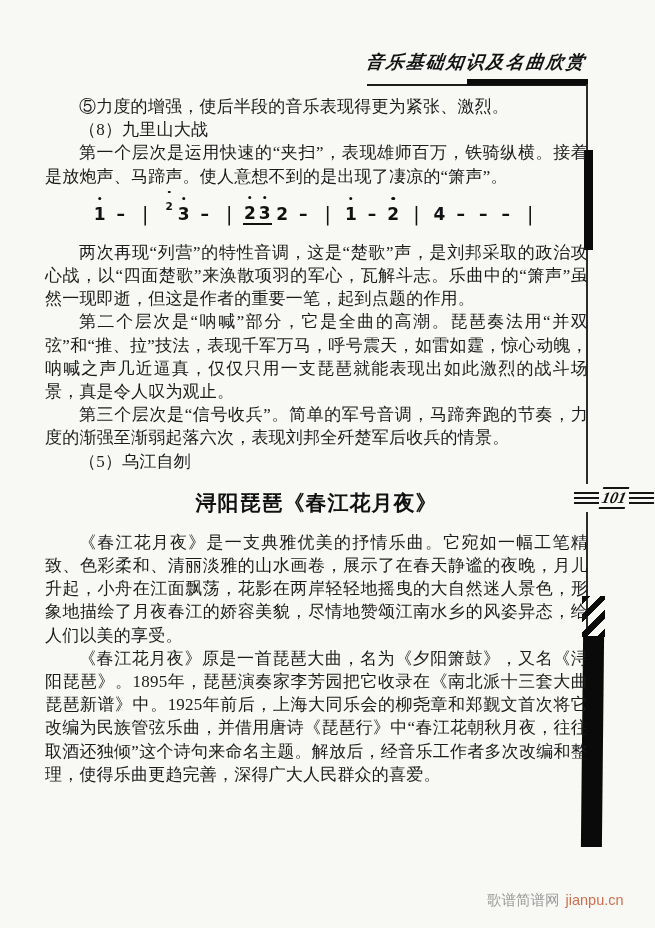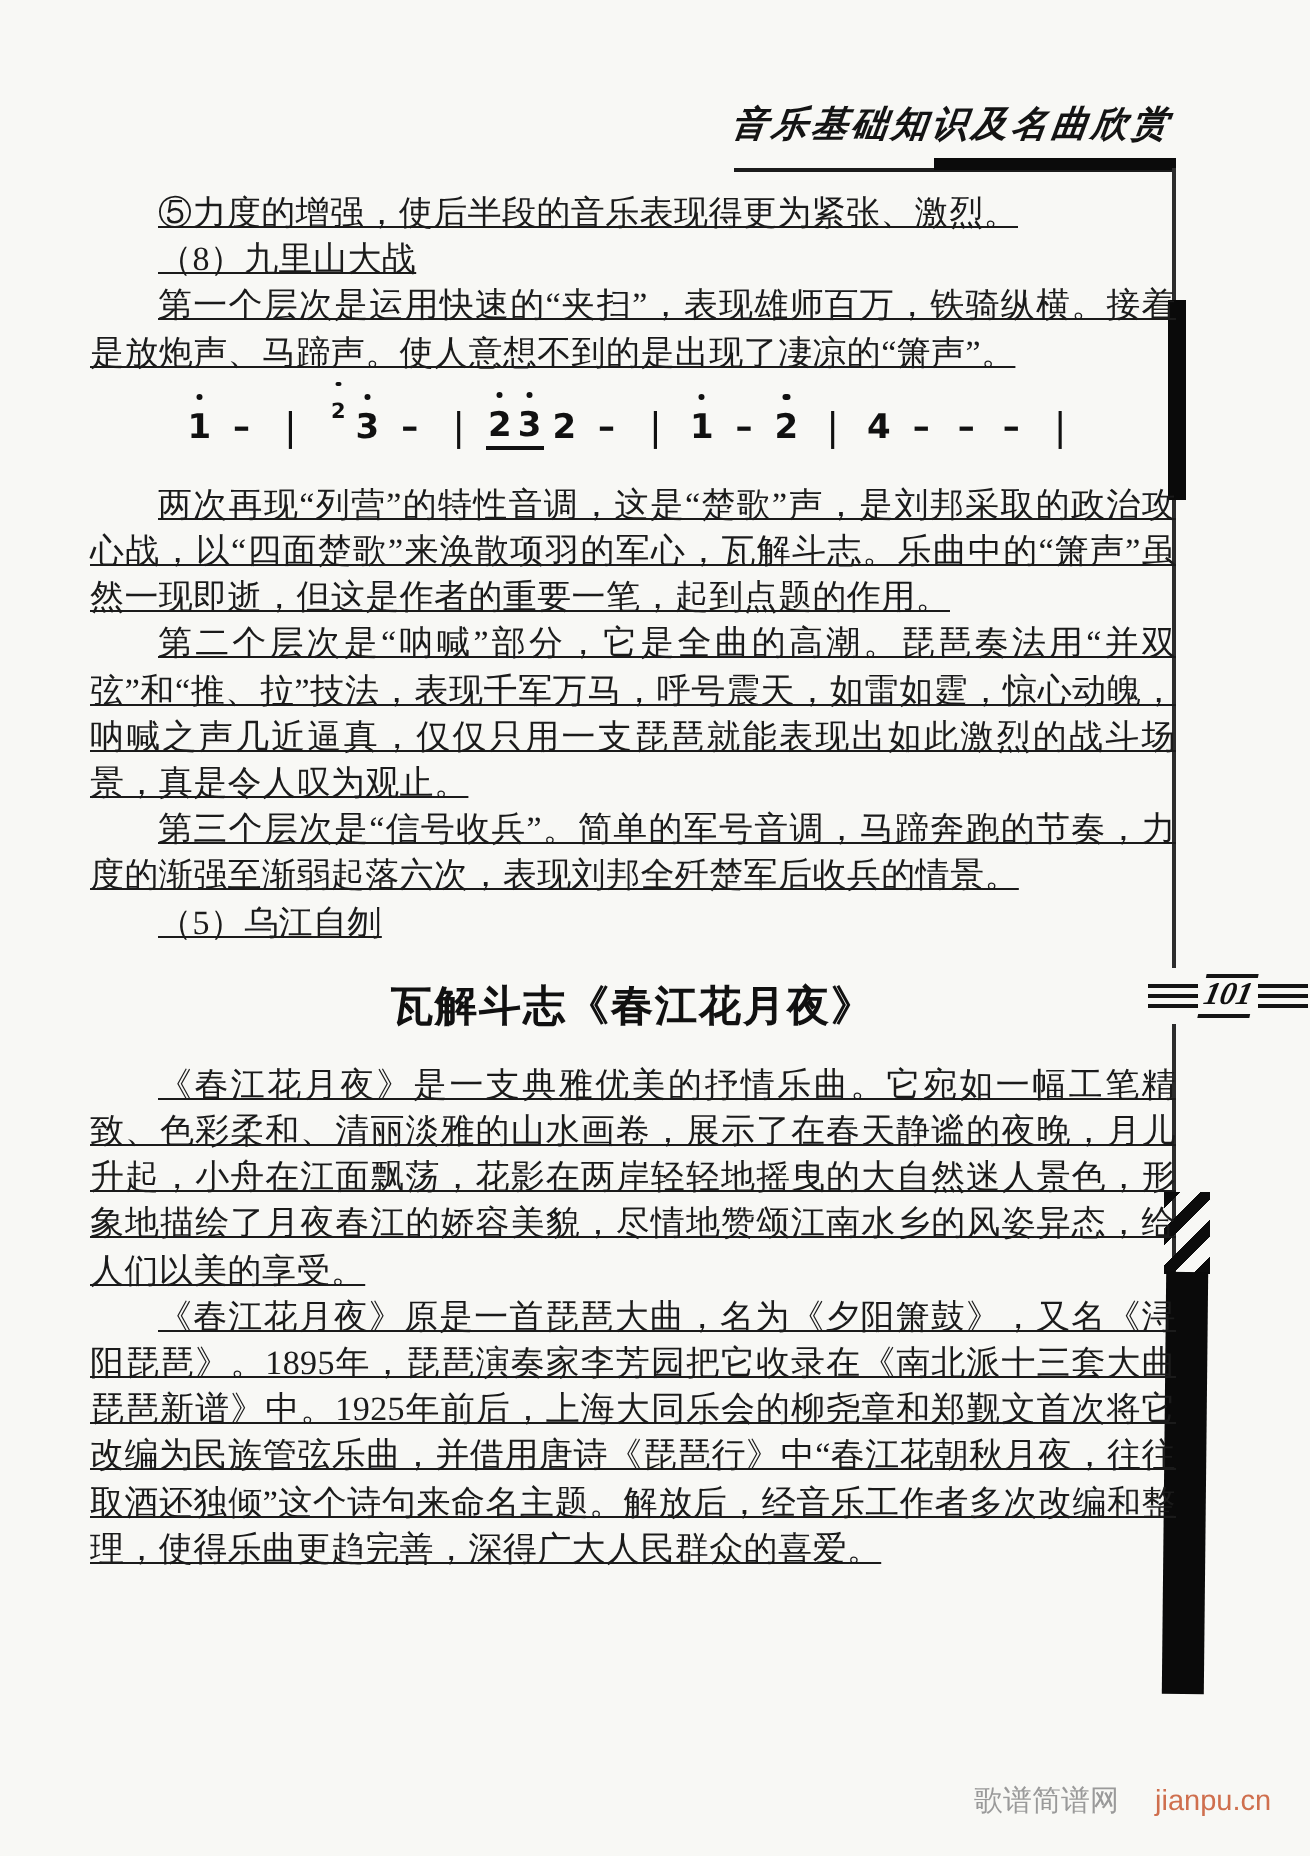--- a/index.html
+++ b/index.html
@@ -38,21 +38,21 @@
   }
   .bar-stripes{
     position:absolute;left:582px;top:596px;width:23px;height:41px;
     background:repeating-linear-gradient(135deg,#0c0c0c 0 6px,rgba(0,0,0,0) 6px 13px);
   }
   .bar-bottom{position:absolute;left:582px;top:636px;width:21px;height:211px;background:#0a0a0a;transform:rotate(.6deg);}
   
   .body-col{position:absolute;left:45px;top:95px;width:543px;}
   .body-col p{
     margin:0;text-indent:2em;text-align:justify;
-    font-size:17px;line-height:23.2px;letter-spacing:.2px;text-decoration:underline;
+    font-size:17px;line-height:23.2px;letter-spacing:.2px;
   }
   
   .notation{
     height:42px;margin:5px 0 6px 0;
     display:flex;align-items:center;justify-content:center;
   }
   .note{
     position:relative;display:inline-block;
     font-family:"DejaVu Sans","Liberation Sans",sans-serif;
     font-weight:bold;font-size:17px;color:#111;
@@ -73,21 +73,21 @@
     margin:16px 0 14px 0;
     font-size:21px;font-weight:bold;text-align:center;
     letter-spacing:1px;color:#111;
   }
   
   .watermark{
     position:absolute;left:487px;top:891px;
     font-family:"Liberation Sans","DejaVu Sans",sans-serif;
     font-size:14.5px;color:#9a9a9a;white-space:nowrap;
   }
-  .wm-domain{color:#cf6f4e;margin-left:18px;}
+  .wm-domain{color:#cf6f4e;margin-left:6px;}
 </style>
 </head>
 <body>
 
 <div class="page">
 
   <div class="header-title">音乐基础知识及名曲欣赏</div>
   <div class="rule-thin"></div>
   <div class="rule-thick"></div>
 
@@ -139,21 +139,21 @@
         <span class="note dash">–</span>
         <span class="note dash">–</span>
         <span class="note bar">|</span>
       </div>
     <div>
         <p>两次再现“列营”的特性音调，这是“楚歌”声，是刘邦采取的政治攻心战，以“四面楚歌”来涣散项羽的军心，瓦解斗志。乐曲中的“箫声”虽然一现即逝，但这是作者的重要一笔，起到点题的作用。</p>
         <p>第二个层次是“呐喊”部分，它是全曲的高潮。琵琶奏法用“并双弦”和“推、拉”技法，表现千军万马，呼号震天，如雷如霆，惊心动魄，呐喊之声几近逼真，仅仅只用一支琵琶就能表现出如此激烈的战斗场景，真是令人叹为观止。</p>
         <p>第三个层次是“信号收兵”。简单的军号音调，马蹄奔跑的节奏，力度的渐强至渐弱起落六次，表现刘邦全歼楚军后收兵的情景。</p>
         <p>（5）乌江自刎</p>
       </div>
-    <h2 class="section-heading">瓦解斗志《春江花月夜》</h2>
+    <h2 class="section-heading">浔阳琵琶《春江花月夜》</h2>
     <div>
         <p>《春江花月夜》是一支典雅优美的抒情乐曲。它宛如一幅工笔精致、色彩柔和、清丽淡雅的山水画卷，展示了在春天静谧的夜晚，月儿升起，小舟在江面飘荡，花影在两岸轻轻地摇曳的大自然迷人景色，形象地描绘了月夜春江的娇容美貌，尽情地赞颂江南水乡的风姿异态，给人们以美的享受。</p>
         <p>《春江花月夜》原是一首琵琶大曲，名为《夕阳箫鼓》，又名《浔阳琵琶》。1895年，琵琶演奏家李芳园把它收录在《南北派十三套大曲琵琶新谱》中。1925年前后，上海大同乐会的柳尧章和郑觐文首次将它改编为民族管弦乐曲，并借用唐诗《琵琶行》中“春江花朝秋月夜，往往取酒还独倾”这个诗句来命名主题。解放后，经音乐工作者多次改编和整理，使得乐曲更趋完善，深得广大人民群众的喜爱。</p>
       </div>
   </div>
 
   <div class="watermark">
     <span>歌谱简谱网</span><span class="wm-domain">jianpu.cn</span>
   </div>
 

